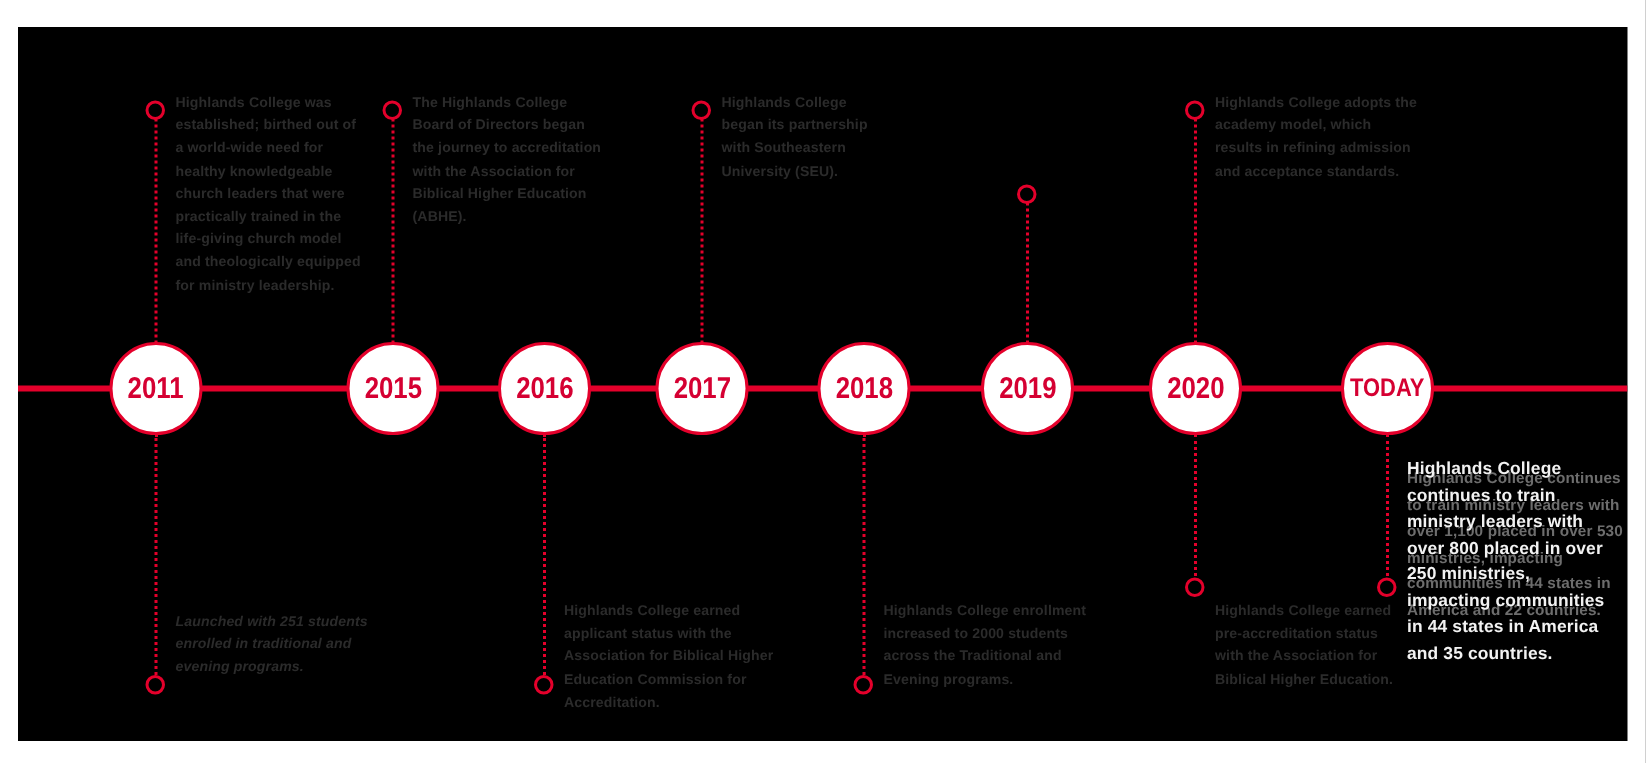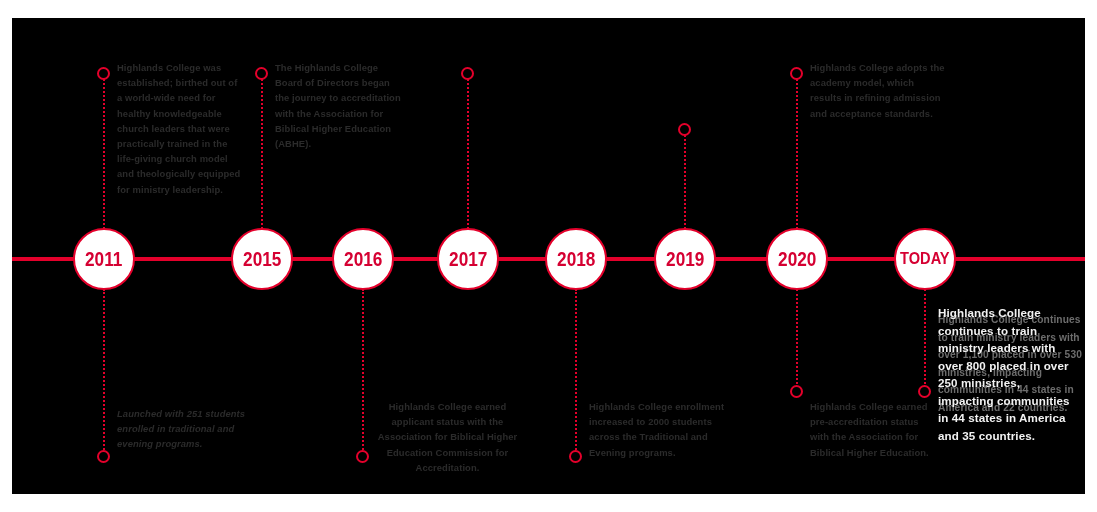--- a/index.html
+++ b/index.html
@@ -158,27 +158,28 @@
       <span class="node-label">2020</span>
     </div>
     <div class="node" style="left:882px;">
       <span class="node-label small">TODAY</span>
     </div>
 
     <div class="blurb" style="left:105px; top:42px; width:124px;">Highlands College was established; birthed out of a world-wide need for healthy knowledgeable church leaders that were practically trained in the life-giving church model and theologically equipped for ministry leadership.</div>
 
     <div class="blurb" style="left:263px; top:42px; width:130px;">The Highlands College Board of Directors began the journey to accreditation with the Association for Biblical Higher Education (ABHE).</div>
 
+    <div class="blurb" style="left:469px; top:42px; width:112px;">Highlands College began its partnership with Southeastern University (SEU).</div>
 
 
     <div class="blurb" style="left:798px; top:42px; width:135px;">Highlands College adopts the academy model, which results in refining admission and acceptance standards.</div>
 
     <div class="blurb" style="left:105px; top:388px; width:130px;font-style:italic;">Launched with 251 students enrolled in traditional and evening programs.</div>
 
-    <div class="blurb" style="left:364px; top:381px; width:143px;text-align:center;">Highlands College earned applicant status with the Association for Biblical Higher Education Commission for Accreditation.</div>
+    <div class="blurb" style="left:364px; top:381px; width:143px;">Highlands College earned applicant status with the Association for Biblical Higher Education Commission for Accreditation.</div>
 
     <div class="blurb" style="left:577px; top:381px; width:140px;">Highlands College enrollment increased to 2000 students across the Traditional and Evening programs.</div>
 
     <div class="blurb" style="left:798px; top:381px; width:128px;">Highlands College earned pre-accreditation status with the Association for Biblical Higher Education.</div>
 
     <div class="blurb ghost" style="left:926px; top:293px; width:148px;">Highlands College continues to train ministry leaders with over 1,100 placed in over 530 ministries, impacting communities in 44 states in America and 22 countries.</div>
 
     <div class="blurb today" style="left:926px; top:286px; width:140px;">Highlands College continues to train ministry leaders with over 800 placed in over 250 ministries, impacting communities in 44 states in America and 35 countries.</div>
 
   </div>

